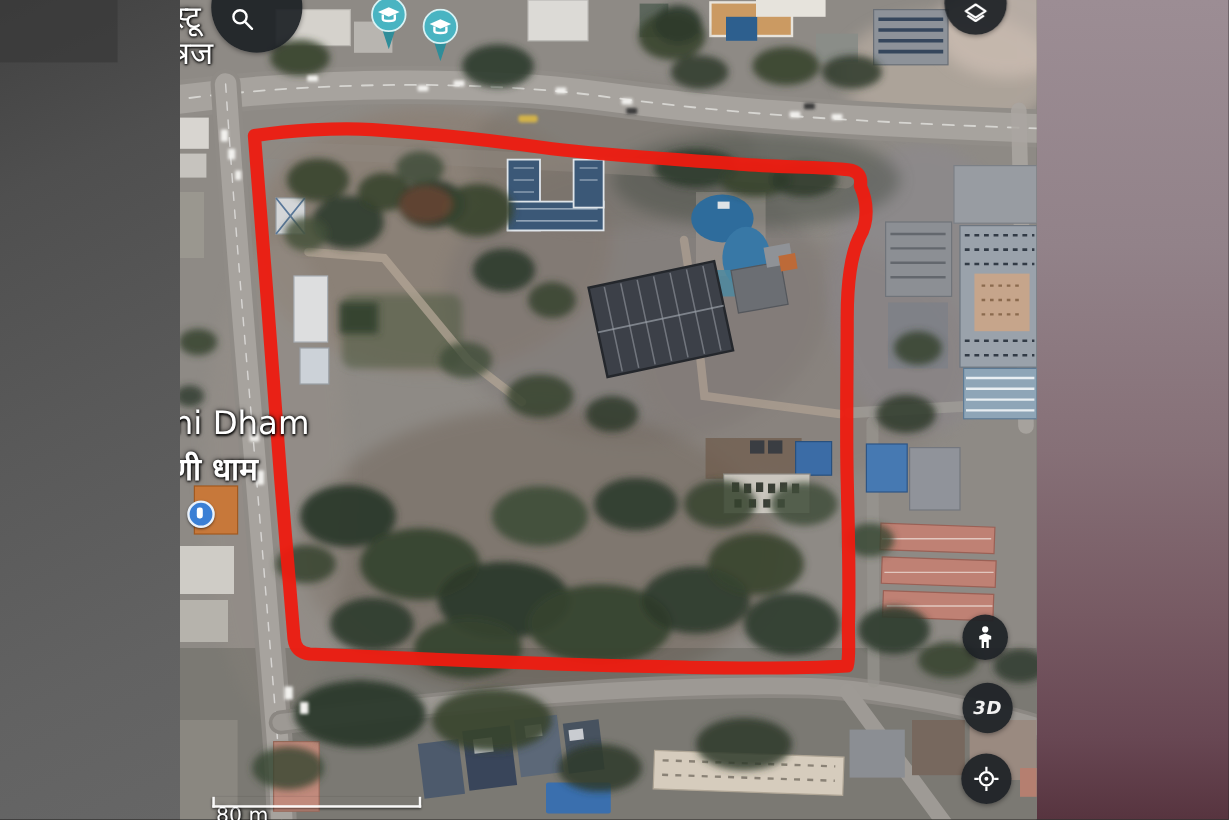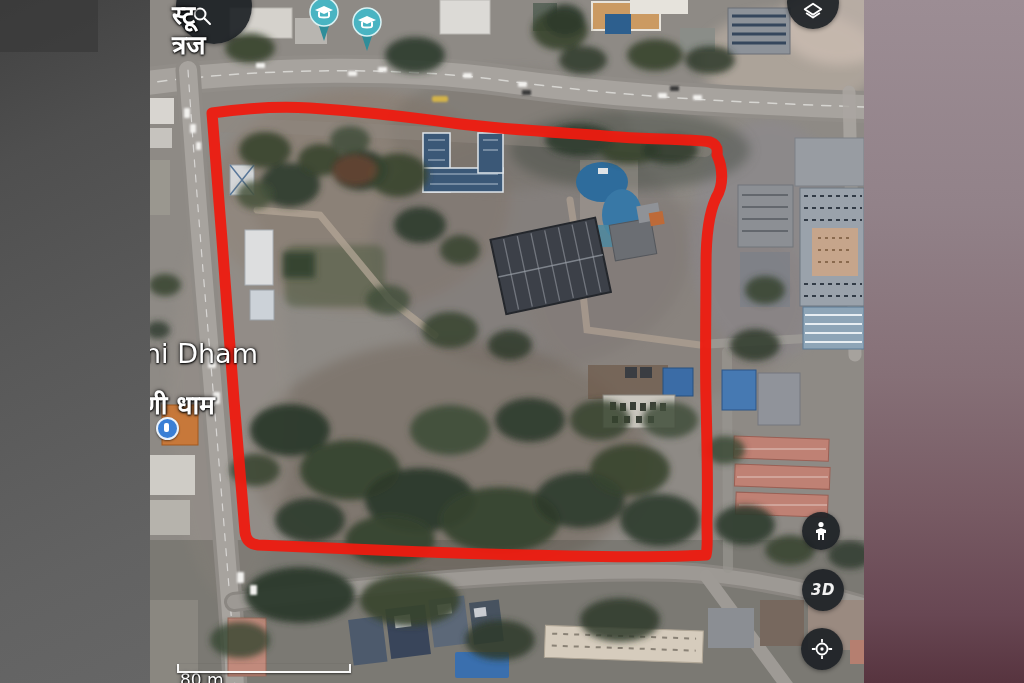--- a/index.html
+++ b/index.html
@@ -13,23 +13,23 @@
   
   .map{position:absolute;left:150px;top:0;width:714px;height:683px;overflow:hidden;background:#8e8a85;}
   .map svg.sat{position:absolute;left:0;top:0;}
   
   .fab{position:absolute;border-radius:50%;background:rgba(28,33,37,.92);display:flex;align-items:center;justify-content:center;color:#fff;box-shadow:0 1px 4px rgba(0,0,0,.4);}
   .fab svg{display:block;}
   .threed-label{font-size:15px;font-weight:bold;letter-spacing:.5px;color:#f2f2f2;}
   
   .maplabel{position:absolute;color:#fff;white-space:nowrap;
     text-shadow:0 1px 2px rgba(0,0,0,.95),0 0 4px rgba(0,0,0,.7),1px 0 2px rgba(0,0,0,.7);}
-  .lbl-hi-top{left:-6px;top:0px;font-size:26px;font-weight:bold;line-height:30px;margin-left:28px;}
+  .lbl-hi-top{left:-6px;top:0px;font-size:26px;font-weight:normal;line-height:30px;}
   .lbl-place-latin{left:-6px;top:338px;font-size:27px;font-weight:500;}
-  .lbl-place-hindi{left:-8px;top:386px;font-size:26px;font-weight:bold;}
+  .lbl-place-hindi{left:-8px;top:372px;font-size:26px;font-weight:bold;}
   .lbl-scale{left:30px;top:643px;font-size:17px;font-weight:500;margin-top:27px;}
   .scalebar{position:absolute;left:27px;top:664px;width:170px;height:7px;
     border-left:2px solid #fff;border-right:2px solid #fff;border-bottom:2px solid #fff;
     opacity:.95;box-shadow:0 1px 2px rgba(0,0,0,.6);}
   .place-dot{position:absolute;left:6px;top:417px;width:19px;height:19px;border-radius:50%;
     background:#3a7fd5;border:2px solid #eaf2fb;box-shadow:0 1px 2px rgba(0,0,0,.5);}
   .place-dot::after{content:"";position:absolute;left:6px;top:4px;width:5px;height:9px;background:#fff;border-radius:2px;}
   .pin{position:absolute;}
 </style>
 </head>

